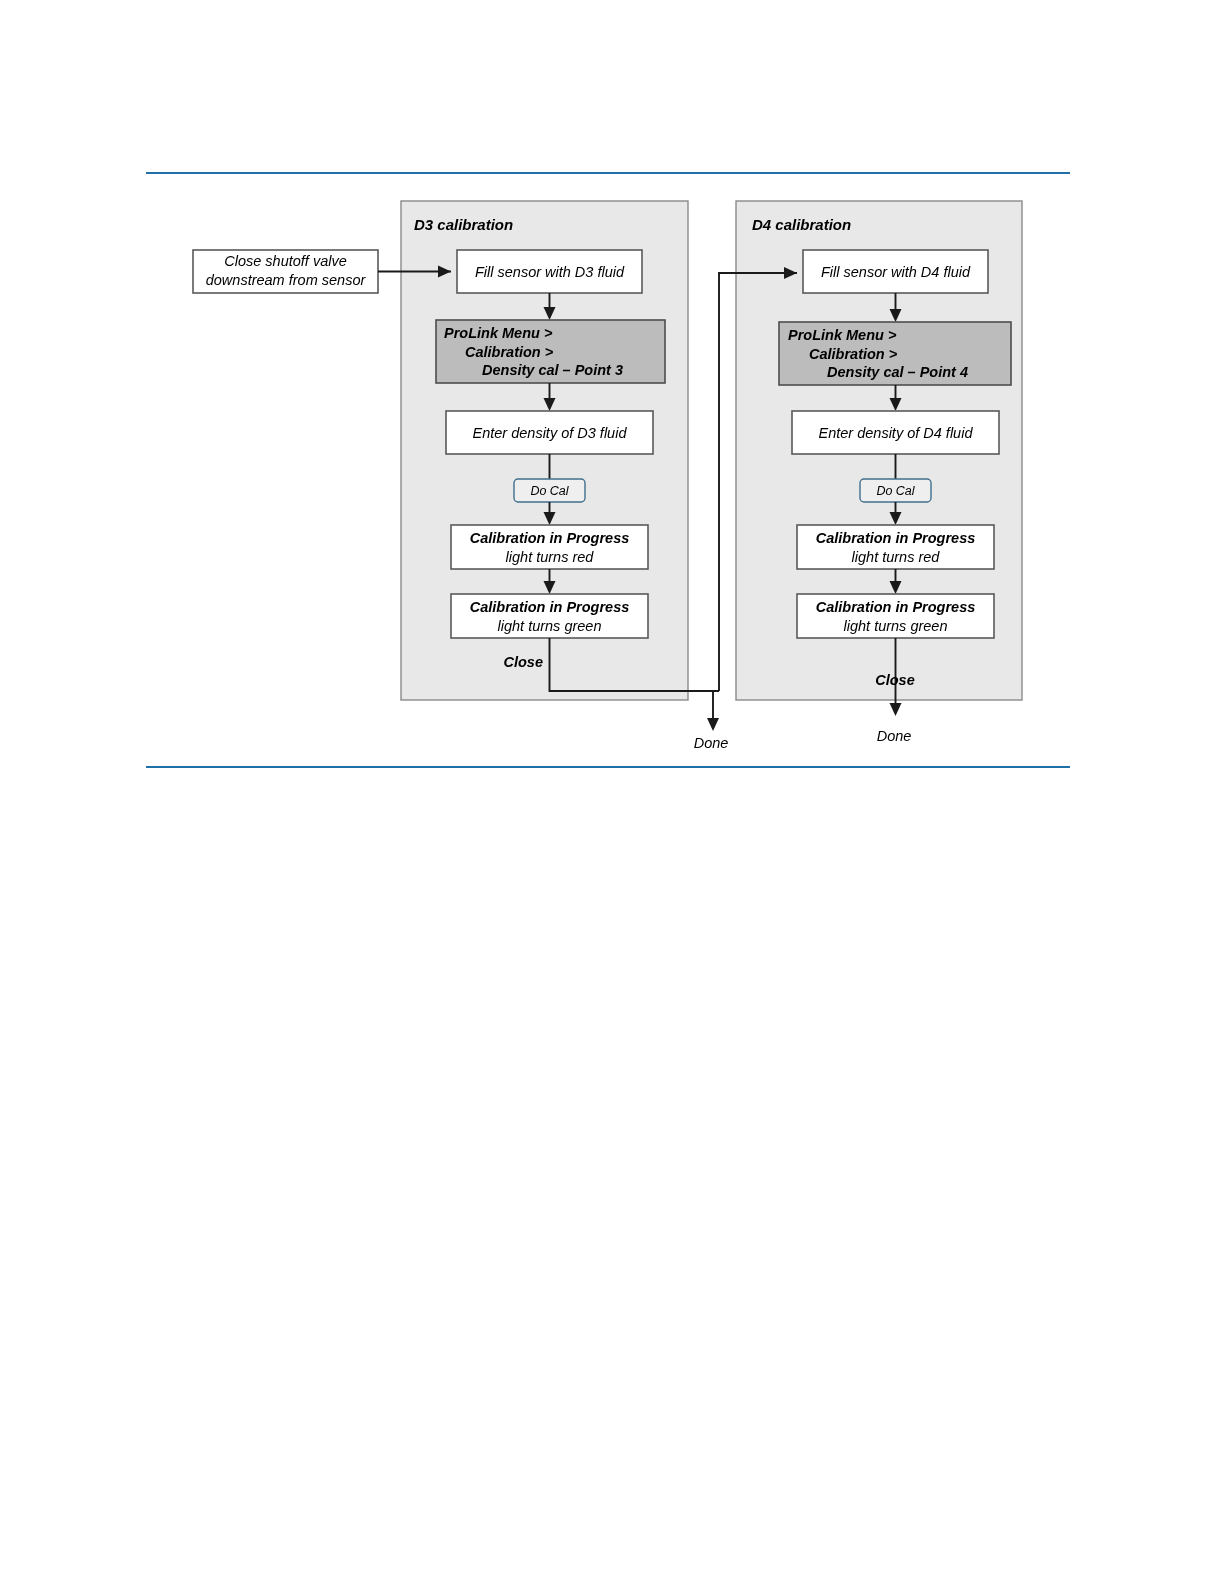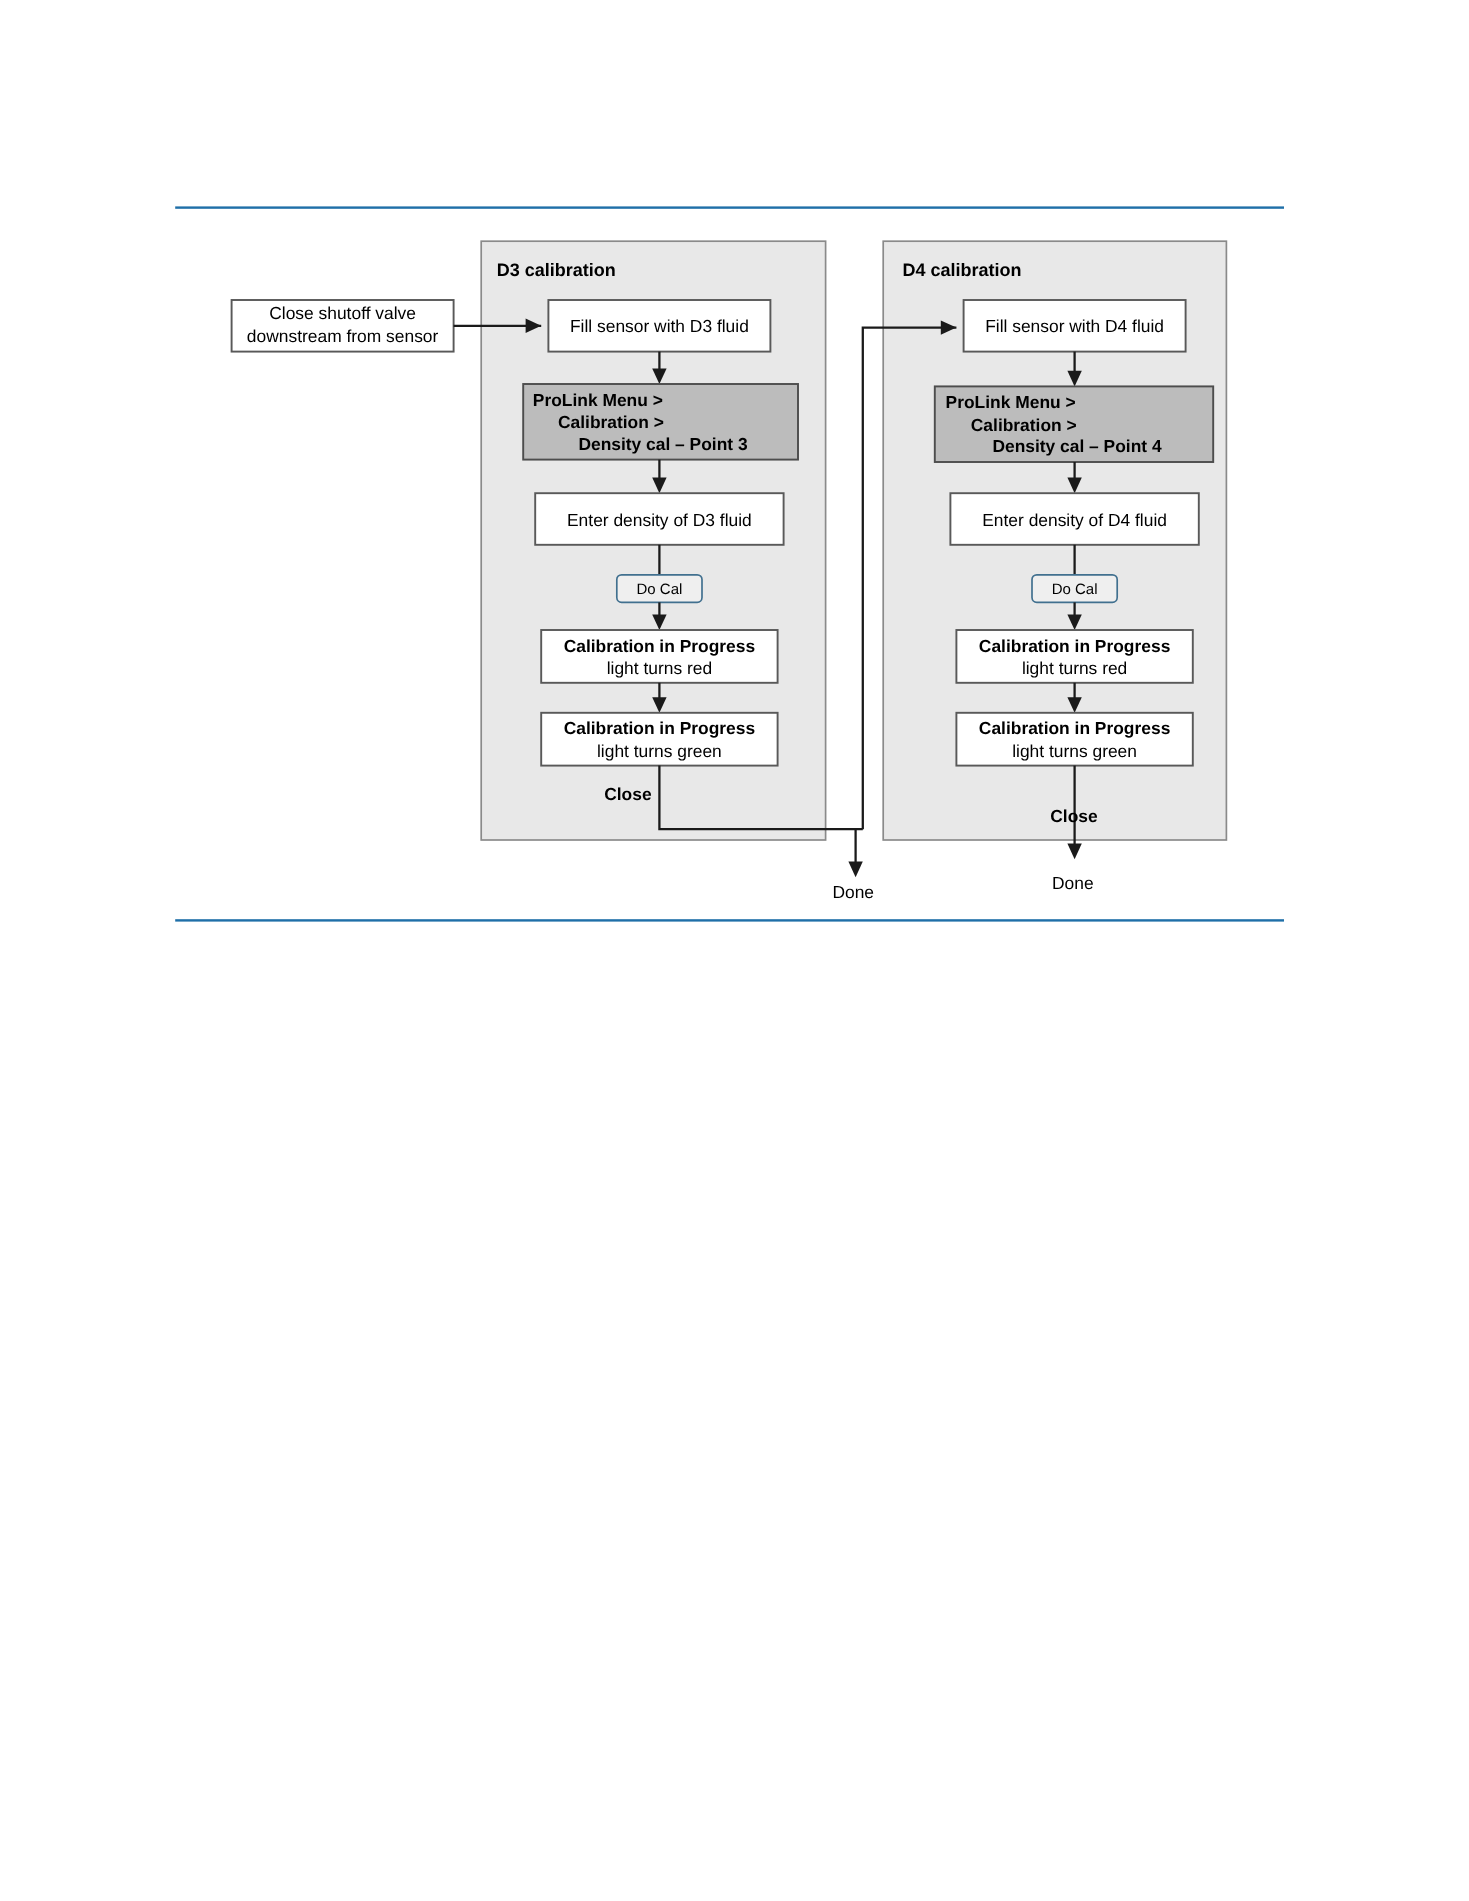--- a/index.html
+++ b/index.html
@@ -10,20 +10,21 @@
   body {
     width: 1224px;
     height: 1584px;
     font-family: "Liberation Sans", sans-serif;
     position: relative;
     overflow: hidden;
   }
   #page {
     position: absolute;
     inset: 0;
+    font-style: italic;
   }
   .rule {
     position: absolute;
     left: 146px;
     width: 924px;
     height: 2px;
     background: #1f6fa8;
   }
   #rule-top { top: 172px; }
   #rule-bottom { top: 766px; }

